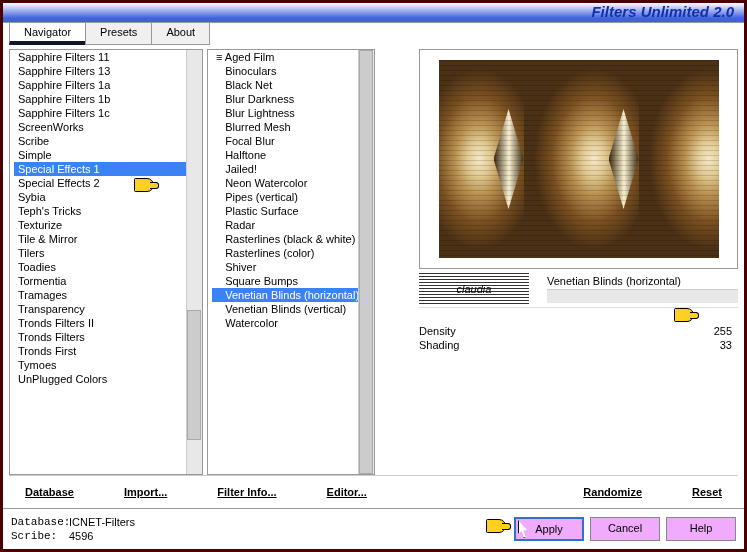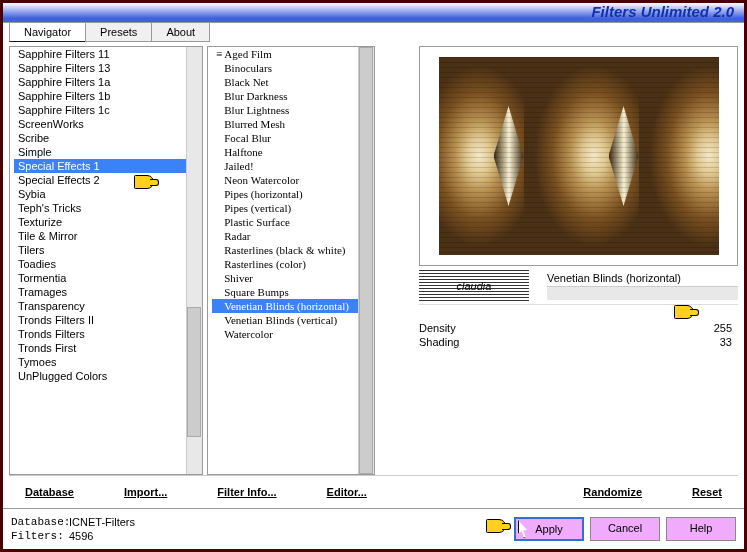--- a/index.html
+++ b/index.html
@@ -2,27 +2,27 @@
 <html><head>
 <meta charset="utf-8">
 <style>
 * { box-sizing: border-box; margin: 0; padding: 0; }
 body { font-family: Tahoma, Arial, sans-serif; font-size: 11px; background: #fff; width: 747px; height: 552px; overflow: hidden; border: 3px solid #4a0000; }
 .app { display: flex; flex-direction: column; height: 100%; border-radius: 32px; }
 .titlebar { height: 20px; background: linear-gradient(180deg, #fff 0%, #4060dd 80%); position: relative; border-bottom: 1px solid #999; }
 .titlebar-text { position: absolute; right: 10px; top: 0; color: #1030b0; font-weight: bold; font-style: italic; font-size: 15px; }
 .tabs { display: flex; padding-left: 6px; margin-top: -1px; }
 .tab { padding: 3px 14px; border: 1px solid #999; background: #f0f0f0; font-size: 11px; cursor: pointer; margin-right: -1px; }
-.tab.active { background: #fff; border-bottom: 1px solid #0f172a; }
+.tab.active { background: #fff; border-bottom: 4px solid #0f172a; }
 .content { flex: 1; display: flex; padding: 4px 6px 0 6px; gap: 4px; }
 .list-col { display: flex; flex-direction: column; }
 .listbox { border: 1px solid #999; overflow-y: hidden; position: relative; flex: 1; }
 .listbox-inner { padding-left: 4px; }
 .list-col.cats { width: 194px; }
-.list-col.filters { width: 168px; font-family: Liberation Serif, serif; }
+.list-col.filters { width: 168px; }
 .item { padding: 1px 4px; white-space: nowrap; cursor: pointer; font-size: 11px; }
 .item.selected { background: #3b82f6; color: #fff; }
 .scroll-v { position: absolute; right: 0; top: 0; bottom: 0; width: 16px; background: #e8e8e8; border-left: 1px solid #ccc; }
 .scroll-thumb { position: absolute; width: 14px; left: 0; background: #ccc; border: 1px solid #aaa; }
 .right-col { flex: 1; display: flex; flex-direction: column; margin-left: 40px; }
 .preview { height: 220px; border: 1px solid #999; padding: 6px; display: flex; align-items: center; justify-content: center; background: #fff; }
 .preview-img { width: 280px; height: 198px; position: relative; overflow: hidden; background: #3a2e1a; }
 .wave { position: absolute; width: 140px; height: 100%; background: radial-gradient(ellipse 60px 90px at 50% 50%, #f5e8c8 0%, #e0c890 20%, #b89050 40%, #7a5020 70%, #4a3015 100%); }
 .wave.w1 { left: -30px; }
 .wave.w2 { left: 85px; }
@@ -110,21 +110,20 @@
             <div class="item">≡ Aged Film</div>
             <div class="item">&nbsp;&nbsp;&nbsp;Binoculars</div>
             <div class="item">&nbsp;&nbsp;&nbsp;Black Net</div>
             <div class="item">&nbsp;&nbsp;&nbsp;Blur Darkness</div>
             <div class="item">&nbsp;&nbsp;&nbsp;Blur Lightness</div>
             <div class="item">&nbsp;&nbsp;&nbsp;Blurred Mesh</div>
             <div class="item">&nbsp;&nbsp;&nbsp;Focal Blur</div>
             <div class="item">&nbsp;&nbsp;&nbsp;Halftone</div>
             <div class="item">&nbsp;&nbsp;&nbsp;Jailed!</div>
             <div class="item">&nbsp;&nbsp;&nbsp;Neon Watercolor</div>
-            <div class="item">&nbsp;&nbsp;&nbsp;Pipes (horizontal)</div>
             <div class="item">&nbsp;&nbsp;&nbsp;Pipes (vertical)</div>
             <div class="item">&nbsp;&nbsp;&nbsp;Plastic Surface</div>
             <div class="item">&nbsp;&nbsp;&nbsp;Radar</div>
             <div class="item">&nbsp;&nbsp;&nbsp;Rasterlines (black &amp; white)</div>
             <div class="item">&nbsp;&nbsp;&nbsp;Rasterlines (color)</div>
             <div class="item">&nbsp;&nbsp;&nbsp;Shiver</div>
             <div class="item">&nbsp;&nbsp;&nbsp;Square Bumps</div>
             <div class="item selected">&nbsp;&nbsp;&nbsp;Venetian Blinds (horizontal)</div>
             <div class="item">&nbsp;&nbsp;&nbsp;Venetian Blinds (vertical)</div>
             <div class="item">&nbsp;&nbsp;&nbsp;Watercolor</div>
@@ -185,21 +184,21 @@
     <div class="gap"></div>
     <span class="btn-text">Reset</span>
   </div>
   <div class="footer">
     <div class="status">
       <div class="strow">
           <span class="stlab">Database:</span>
           <span>ICNET-Filters</span>
         </div>
       <div class="strow">
-          <span class="stlab">Filters:</span>
+          <span class="stlab">Scribe:</span>
           <span>4596</span>
         </div>
     </div>
     <div class="push-btns" style="position:relative">
       <div class="pointer" style="top:2px;left:-28px">
           <div class="hand"></div>
         </div>
       <div style="position:absolute;top:3px;left:4px;z-index:60">
           <div class="arrow-cursor"></div>
         </div>

